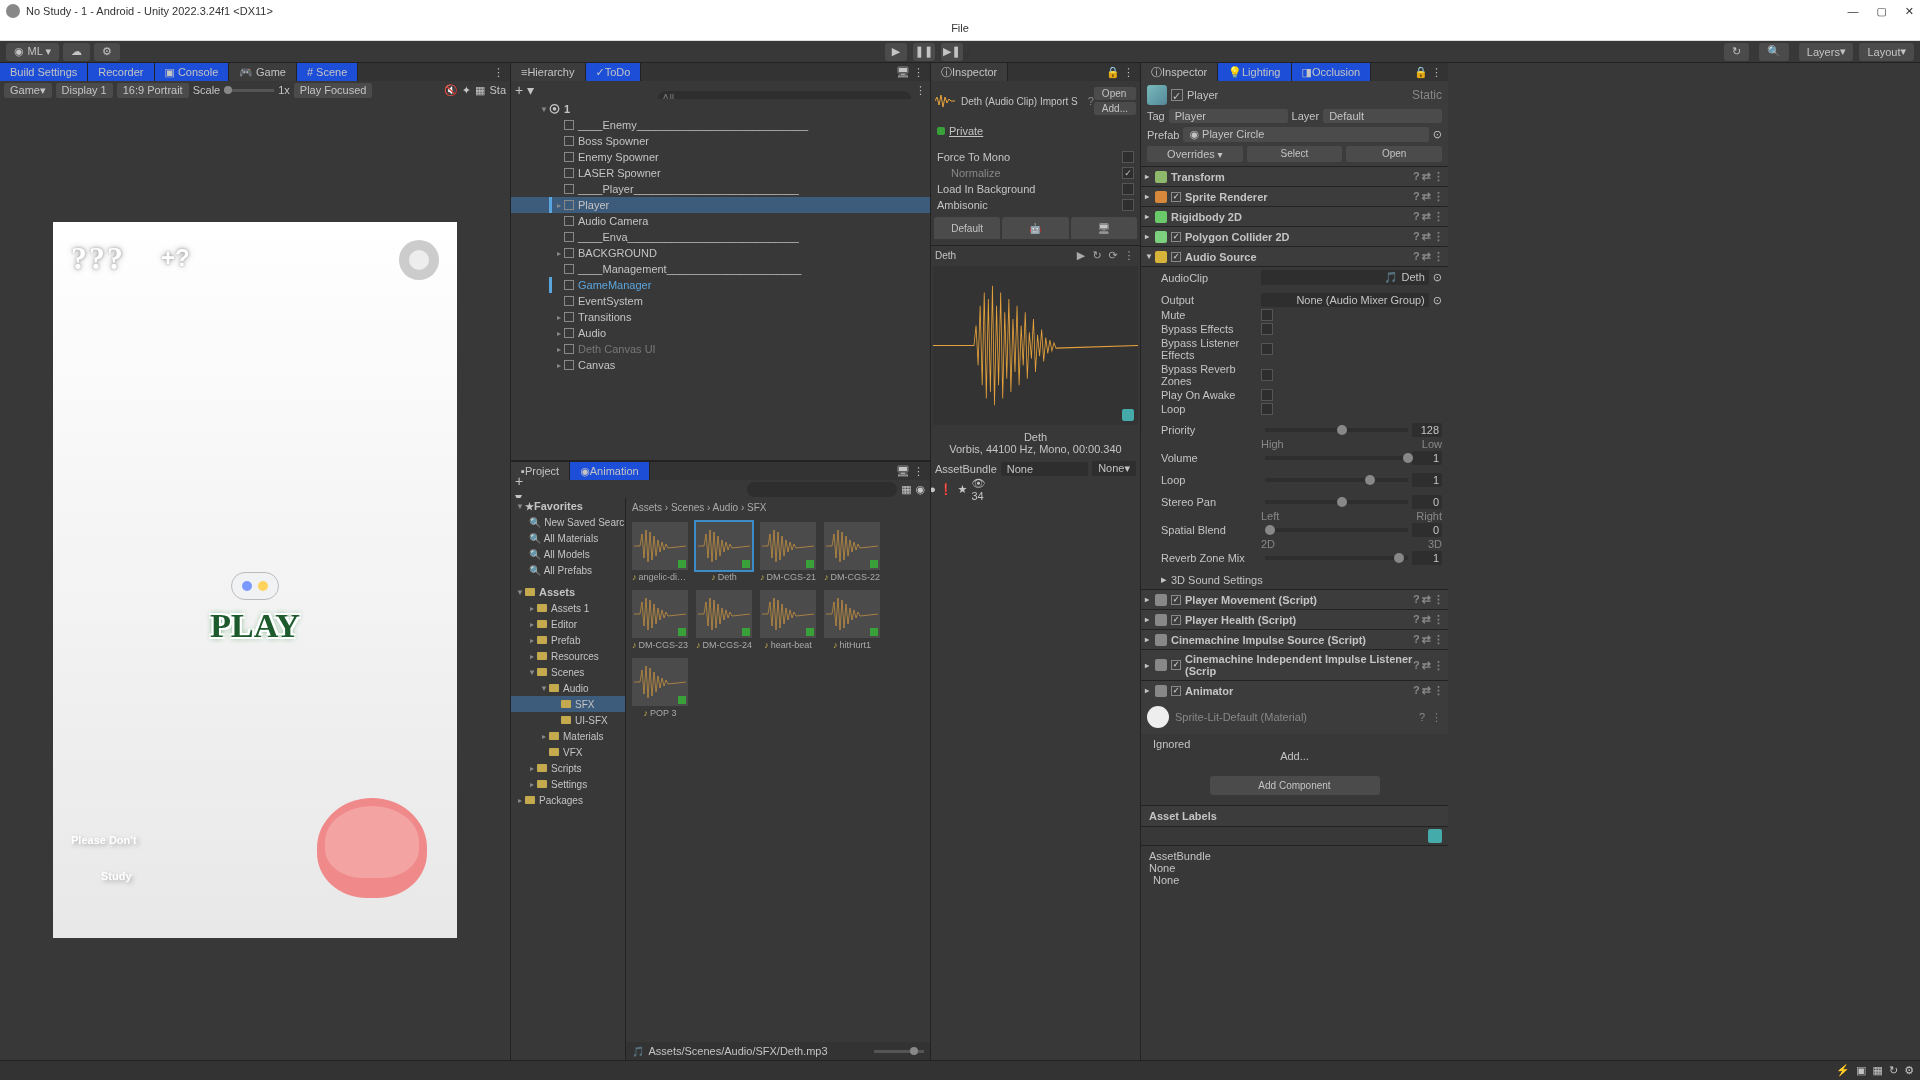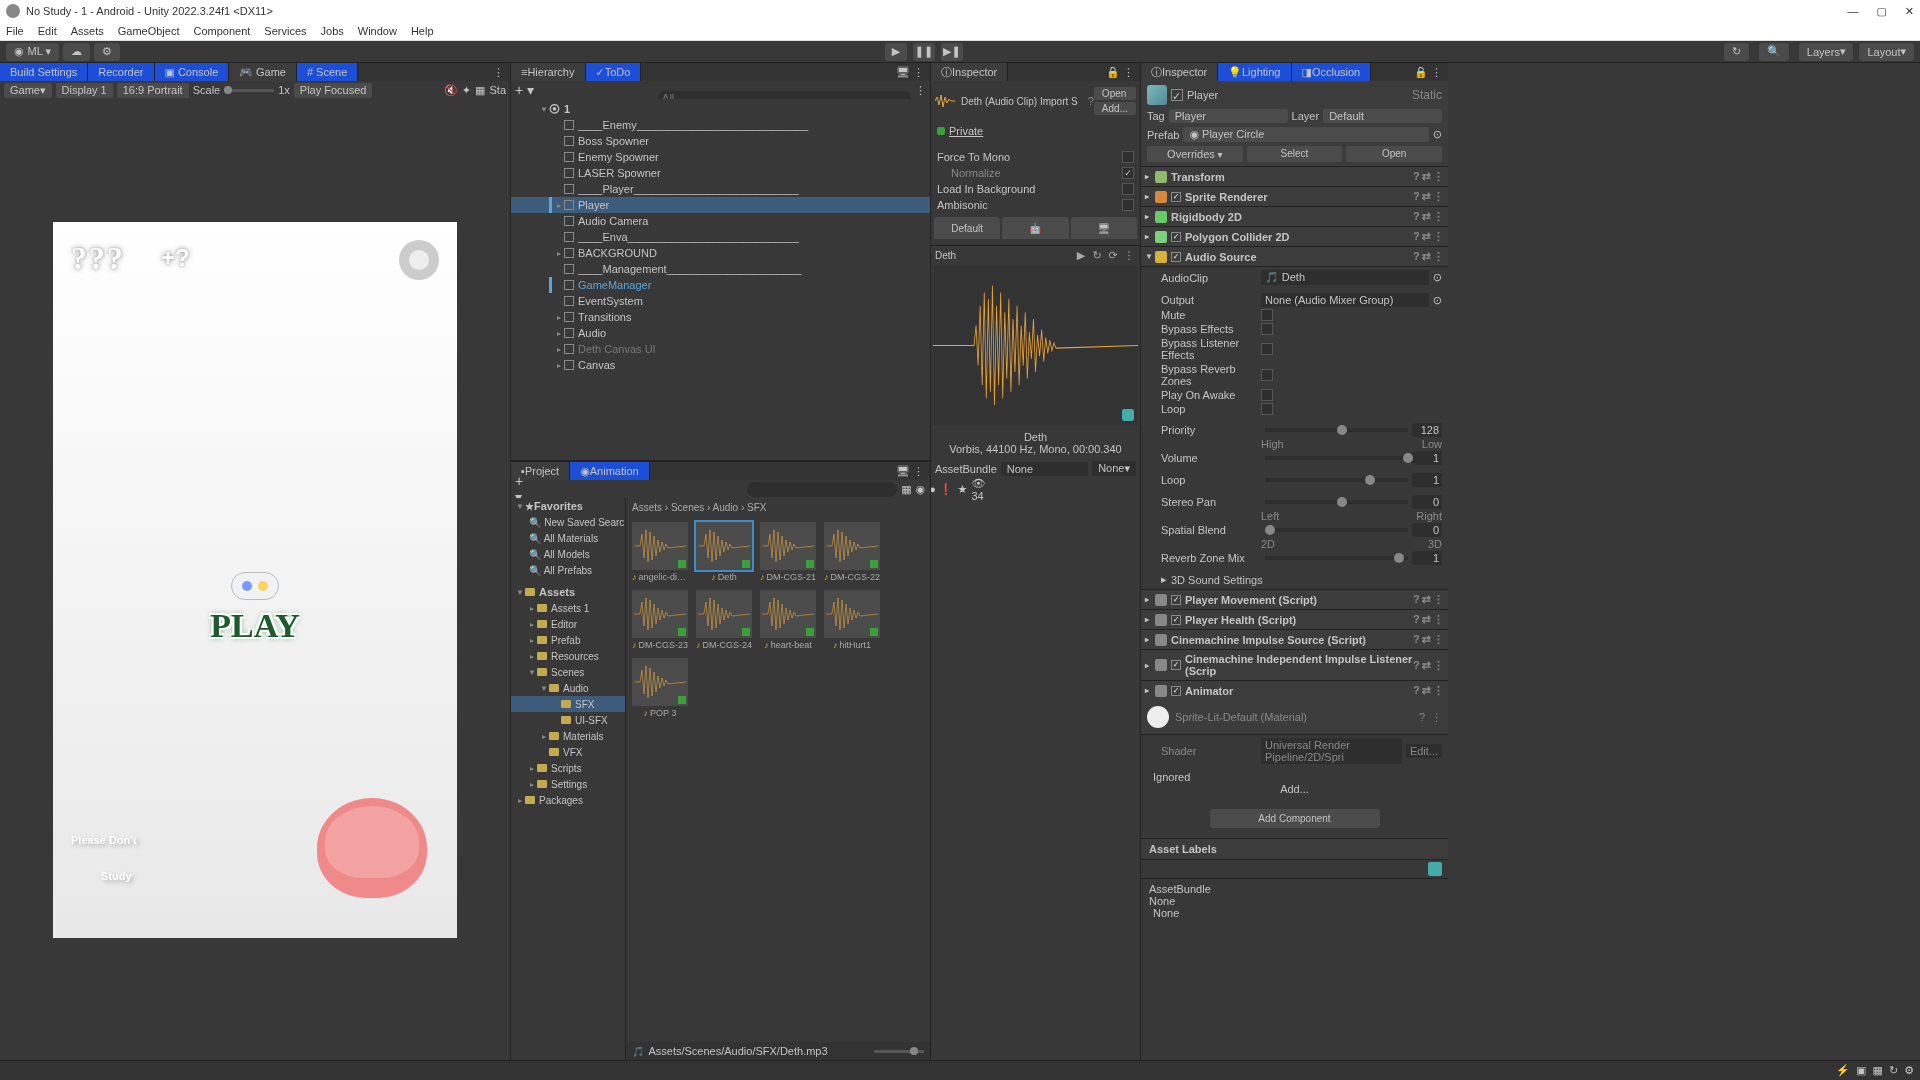--- a/index.html
+++ b/index.html
@@ -1,20 +1,20 @@
 <!DOCTYPE html>
 <html><head>
 <meta charset="utf-8">
 <style>
 * { margin: 0; padding: 0; box-sizing: border-box; font-family: "Segoe UI", Arial, sans-serif; font-size: 11px; }
 body { background: #383838; color: #c4c4c4; width: 1920px; height: 1080px; overflow: hidden; }
 .titlebar { background: #fff; height: 22px; display: flex; align-items: center; padding: 0 6px; color: #333; }
 .titlebar .icon { width: 14px; height: 14px; background: #888; border-radius: 50%; margin-right: 6px; }
 .titlebar .wincontrols { margin-left: auto; display: flex; gap: 18px; font-size: 14px; }
-.menubar { background: #fff; height: 19px; display: flex; align-items: center; padding: 0 6px; gap: 14px; color: #333; border-bottom: 1px solid #ddd; }
+.menubar { background: #fff; height: 19px; display: flex; align-items: center; padding: 0 6px; gap: 14px; color: #333; border-bottom: 1px solid #ddd; flex-direction: column; }
 .menubar span { cursor: default; }
 .toolbar { background: #383838; height: 22px; display: flex; align-items: center; padding: 0 6px; border-bottom: 1px solid #222; }
 .toolbar .btn { background: #4b4b4b; height: 18px; padding: 0 8px; display: flex; align-items: center; border-radius: 3px; margin-right: 4px; }
 .toolbar .playctrls { margin: 0 auto; display: flex; gap: 6px; }
 .toolbar .playctrls .pbtn { width: 22px; height: 18px; background: #4b4b4b; display:flex;align-items:center;justify-content:center; border-radius:3px;}
 .toolbar .right { display: flex; gap: 6px; align-items: center; }
 .toolbar .right .drop { background: #4b4b4b; padding: 0 8px; height: 18px; display:flex;align-items:center; border-radius:3px;}
 
 .main { display: flex; height: calc(100% - 63px - 20px); }
 .leftcol { width: 510px; display:flex; flex-direction:column; }
@@ -112,21 +112,21 @@
 .component .chead { display:flex; align-items:center; padding:3px 4px; background:#3c3c3c; font-size:10px; font-weight:bold;}
 .component .chead .arrow { width:10px; font-size:8px; }
 .component .chead .cicon { width:12px; height:12px; margin-right:4px; border-radius:2px;}
 .component .chead .check { width:10px; height:10px; border:1px solid #888; margin-right:4px; position:relative;}
 .component .chead .check.on::after { content:"✓"; position:absolute; inset:0; font-size:8px; line-height:8px; text-align:center;}
 .component .chead .name { flex:1;}
 .component .chead .icns { display:flex; gap:2px; color:#888;}
 .component .cbody { padding:2px 6px 2px 20px;}
 .component .prow { display:flex; align-items:center; font-size:10px; padding:1px 0;}
 .component .prow .plabel { width:100px;}
-.component .prow .pval { flex:1; background:#2e2e2e; padding:1px 4px; border-radius:2px;}
+.component .prow .pval { flex:1; background:#2e2e2e; padding:1px 4px; border-radius:2px;text-align:right;}
 .component .prow .slider { flex:1; height:4px; background:#2e2e2e; position:relative; margin:0 4px;}
 .component .prow .slider .thumb { position:absolute; width:10px; height:10px; background:#888; border-radius:50%; top:-3px;}
 .component .prow .numbox { width:30px; background:#2e2e2e; text-align:right; padding:1px 3px; border-radius:2px;}
 .component .prow .check { width:12px; height:12px; background:#2e2e2e; border:1px solid #555;}
 .component .sublabels { display:flex; font-size:8px; color:#888; padding-left:100px;}
 .component .sublabels span:first-child { flex:1;}
 
 .btn-addcomp { margin:10px auto; background:#4b4b4b; padding:4px 40px; border-radius:3px; text-align:center; font-size:10px; width:170px;}
 .section-label { background:#3c3c3c; padding:4px 8px; font-size:11px; font-weight:bold; border-top:1px solid #222; border-bottom:1px solid #222;}
 .material-row { display:flex; align-items:center; padding:6px; gap:6px;}
@@ -819,29 +819,20 @@
           </div>
         </div>
       </div>
 
     <div class="material-row" style="background:#3c3c3c;color:#888;">
       <div class="ball"></div>
       <span style="flex:1;">Sprite-Lit-Default (Material)</span>
       <span>?</span>
       <span>⋮</span>
     </div>
-    <div class="component">
-        <div class="cbody">
-      <div class="prow" style="color:#888;">
-            <span class="plabel">Shader</span>
-            <div class="pval">Universal Render Pipeline/2D/Spri</div>
-            <div class="pval" style="flex:0 0 36px;margin-left:4px;text-align:center;">Edit...</div>
-          </div>
-    </div>
-      </div>
     <div class="prow" style="padding:4px 8px;"><span style="width:8px;height:8px;background:#666;border-radius:50%;margin-right:4px;"></span><span style="flex:1;">Ignored</span><div class="pval" style="flex:0 0 40px;text-align:center;">Add...</div></div>
 
     <div class="btn-addcomp">Add Component</div>
 
     <div class="section-label">Asset Labels</div>
     <div style="height:18px;display:flex;align-items:center;justify-content:flex-end;padding:0 6px;">
         <span style="width:14px;height:14px;background:#4aa;border-radius:2px;"></span>
       </div>
     <div class="prow" style="padding:4px 8px;border-top:1px solid #222;">
       <span style="width:70px;">AssetBundle</span>

